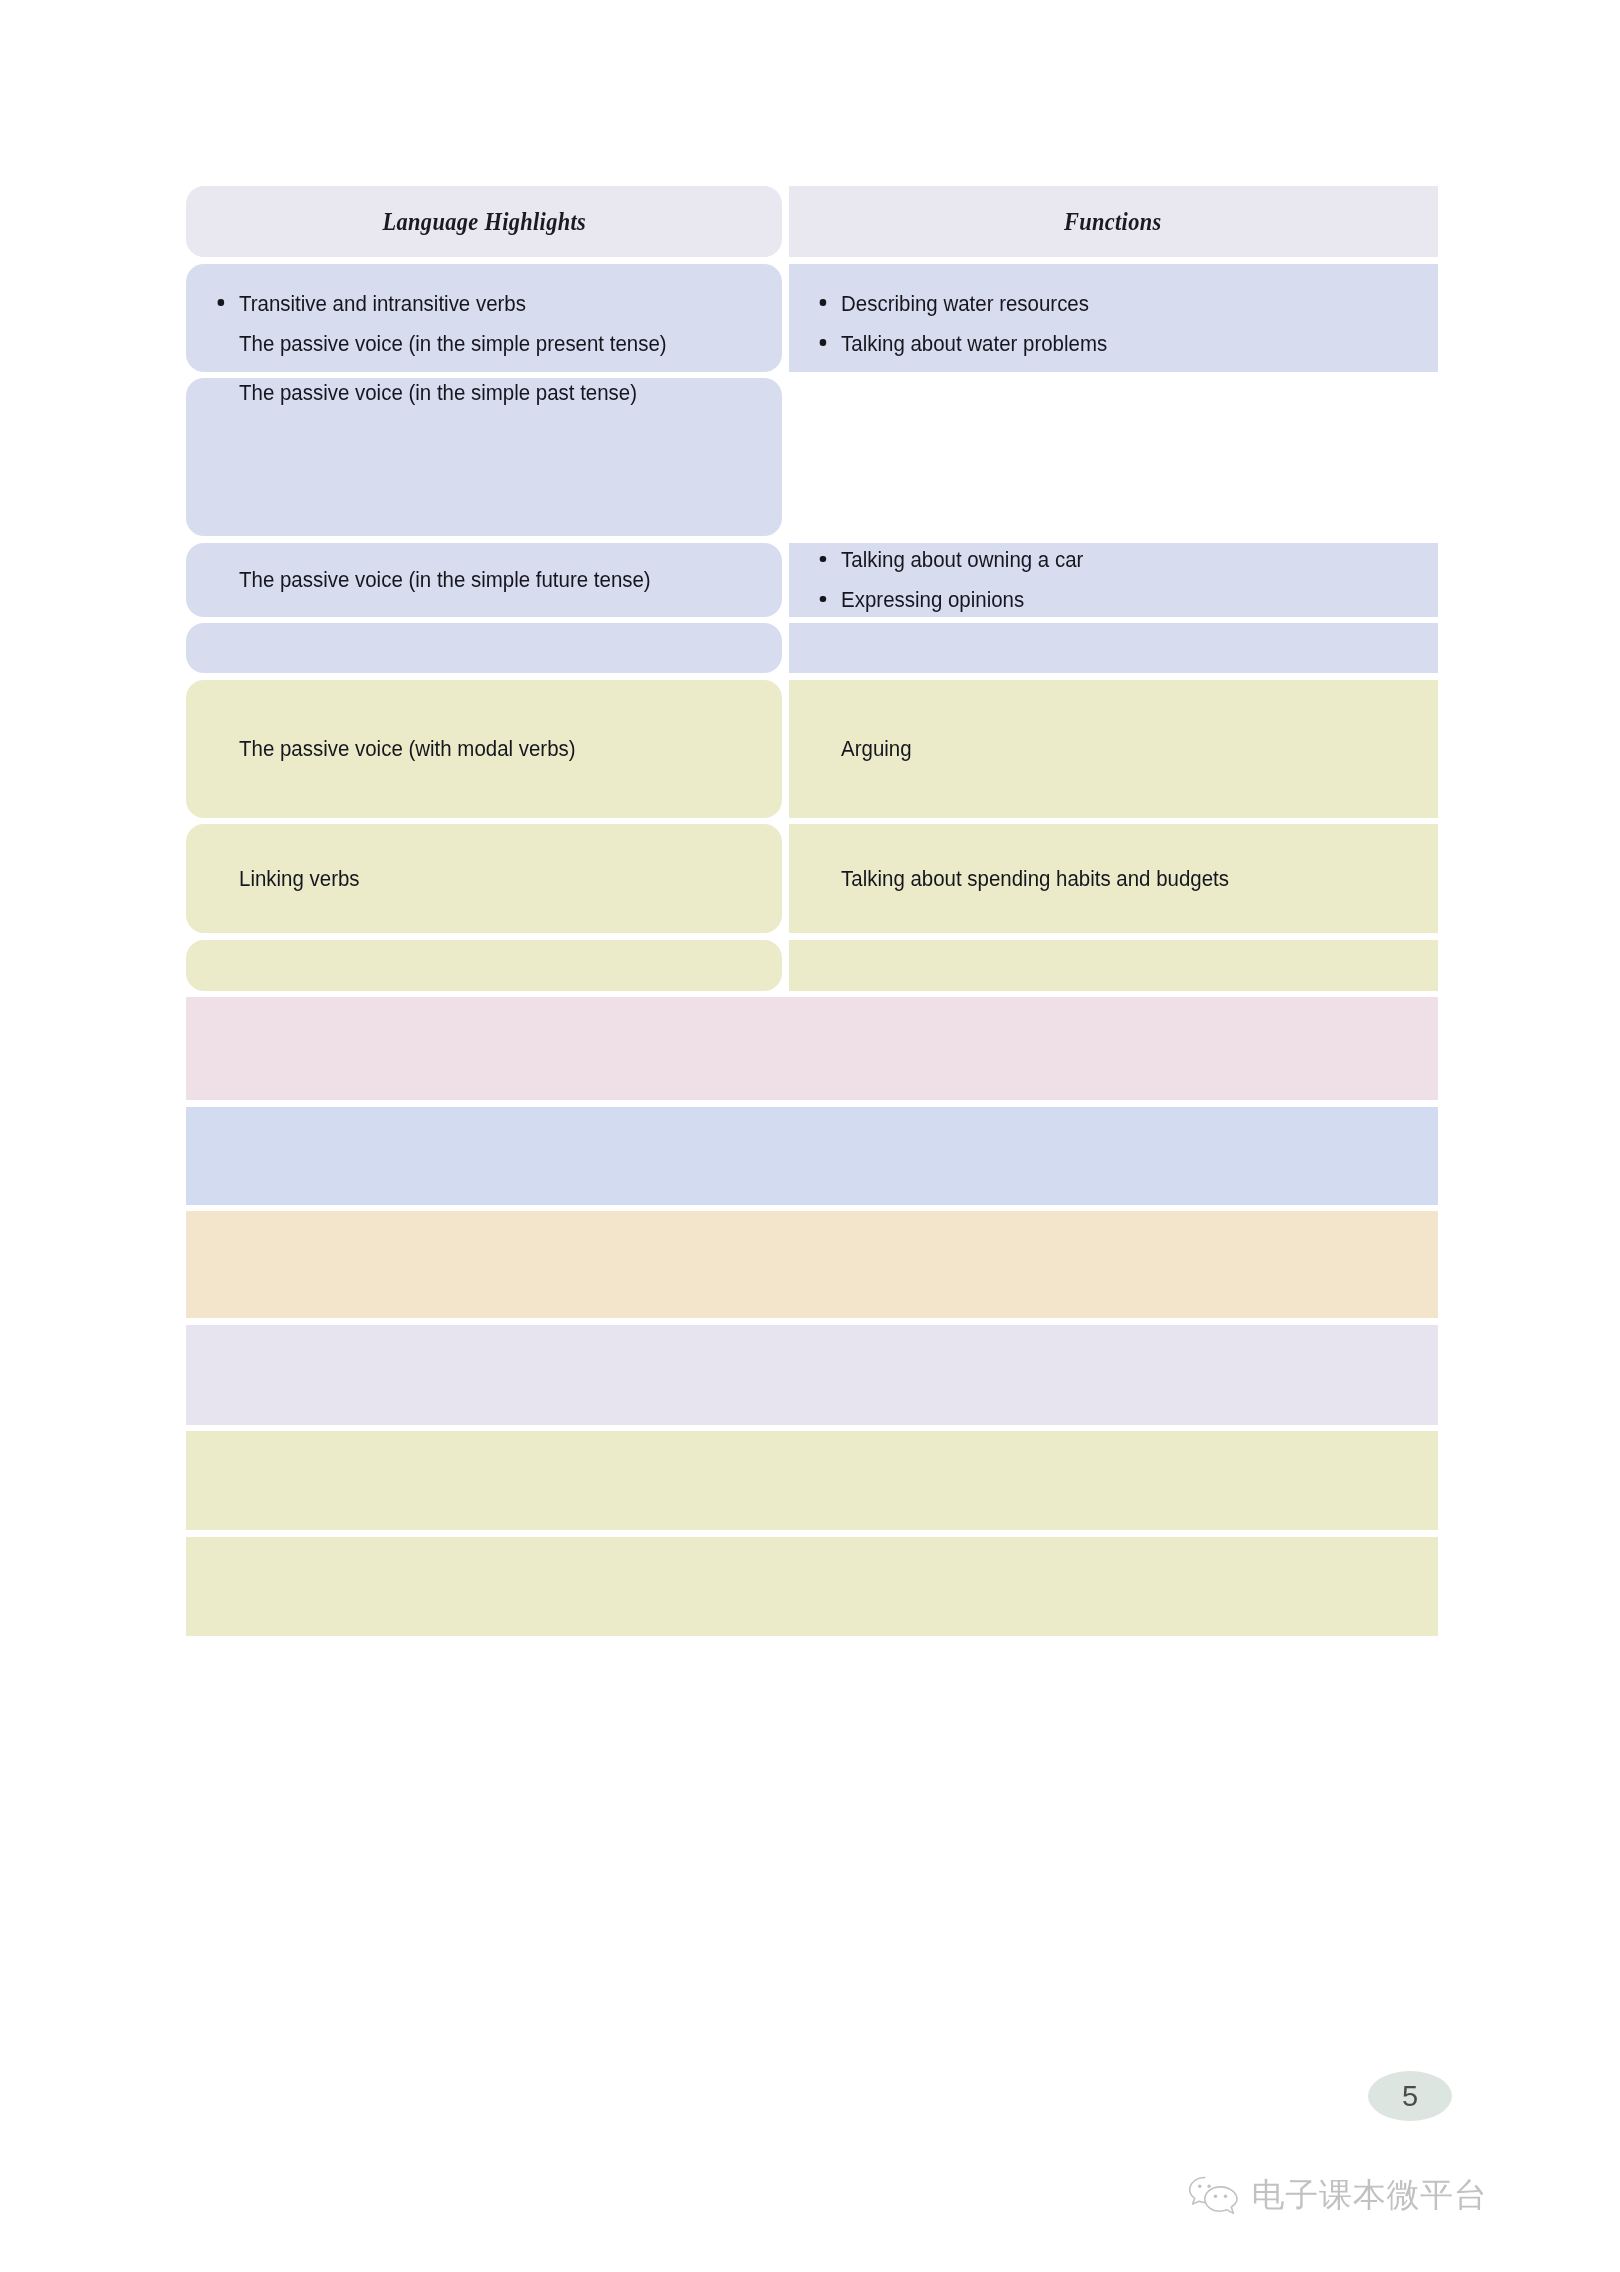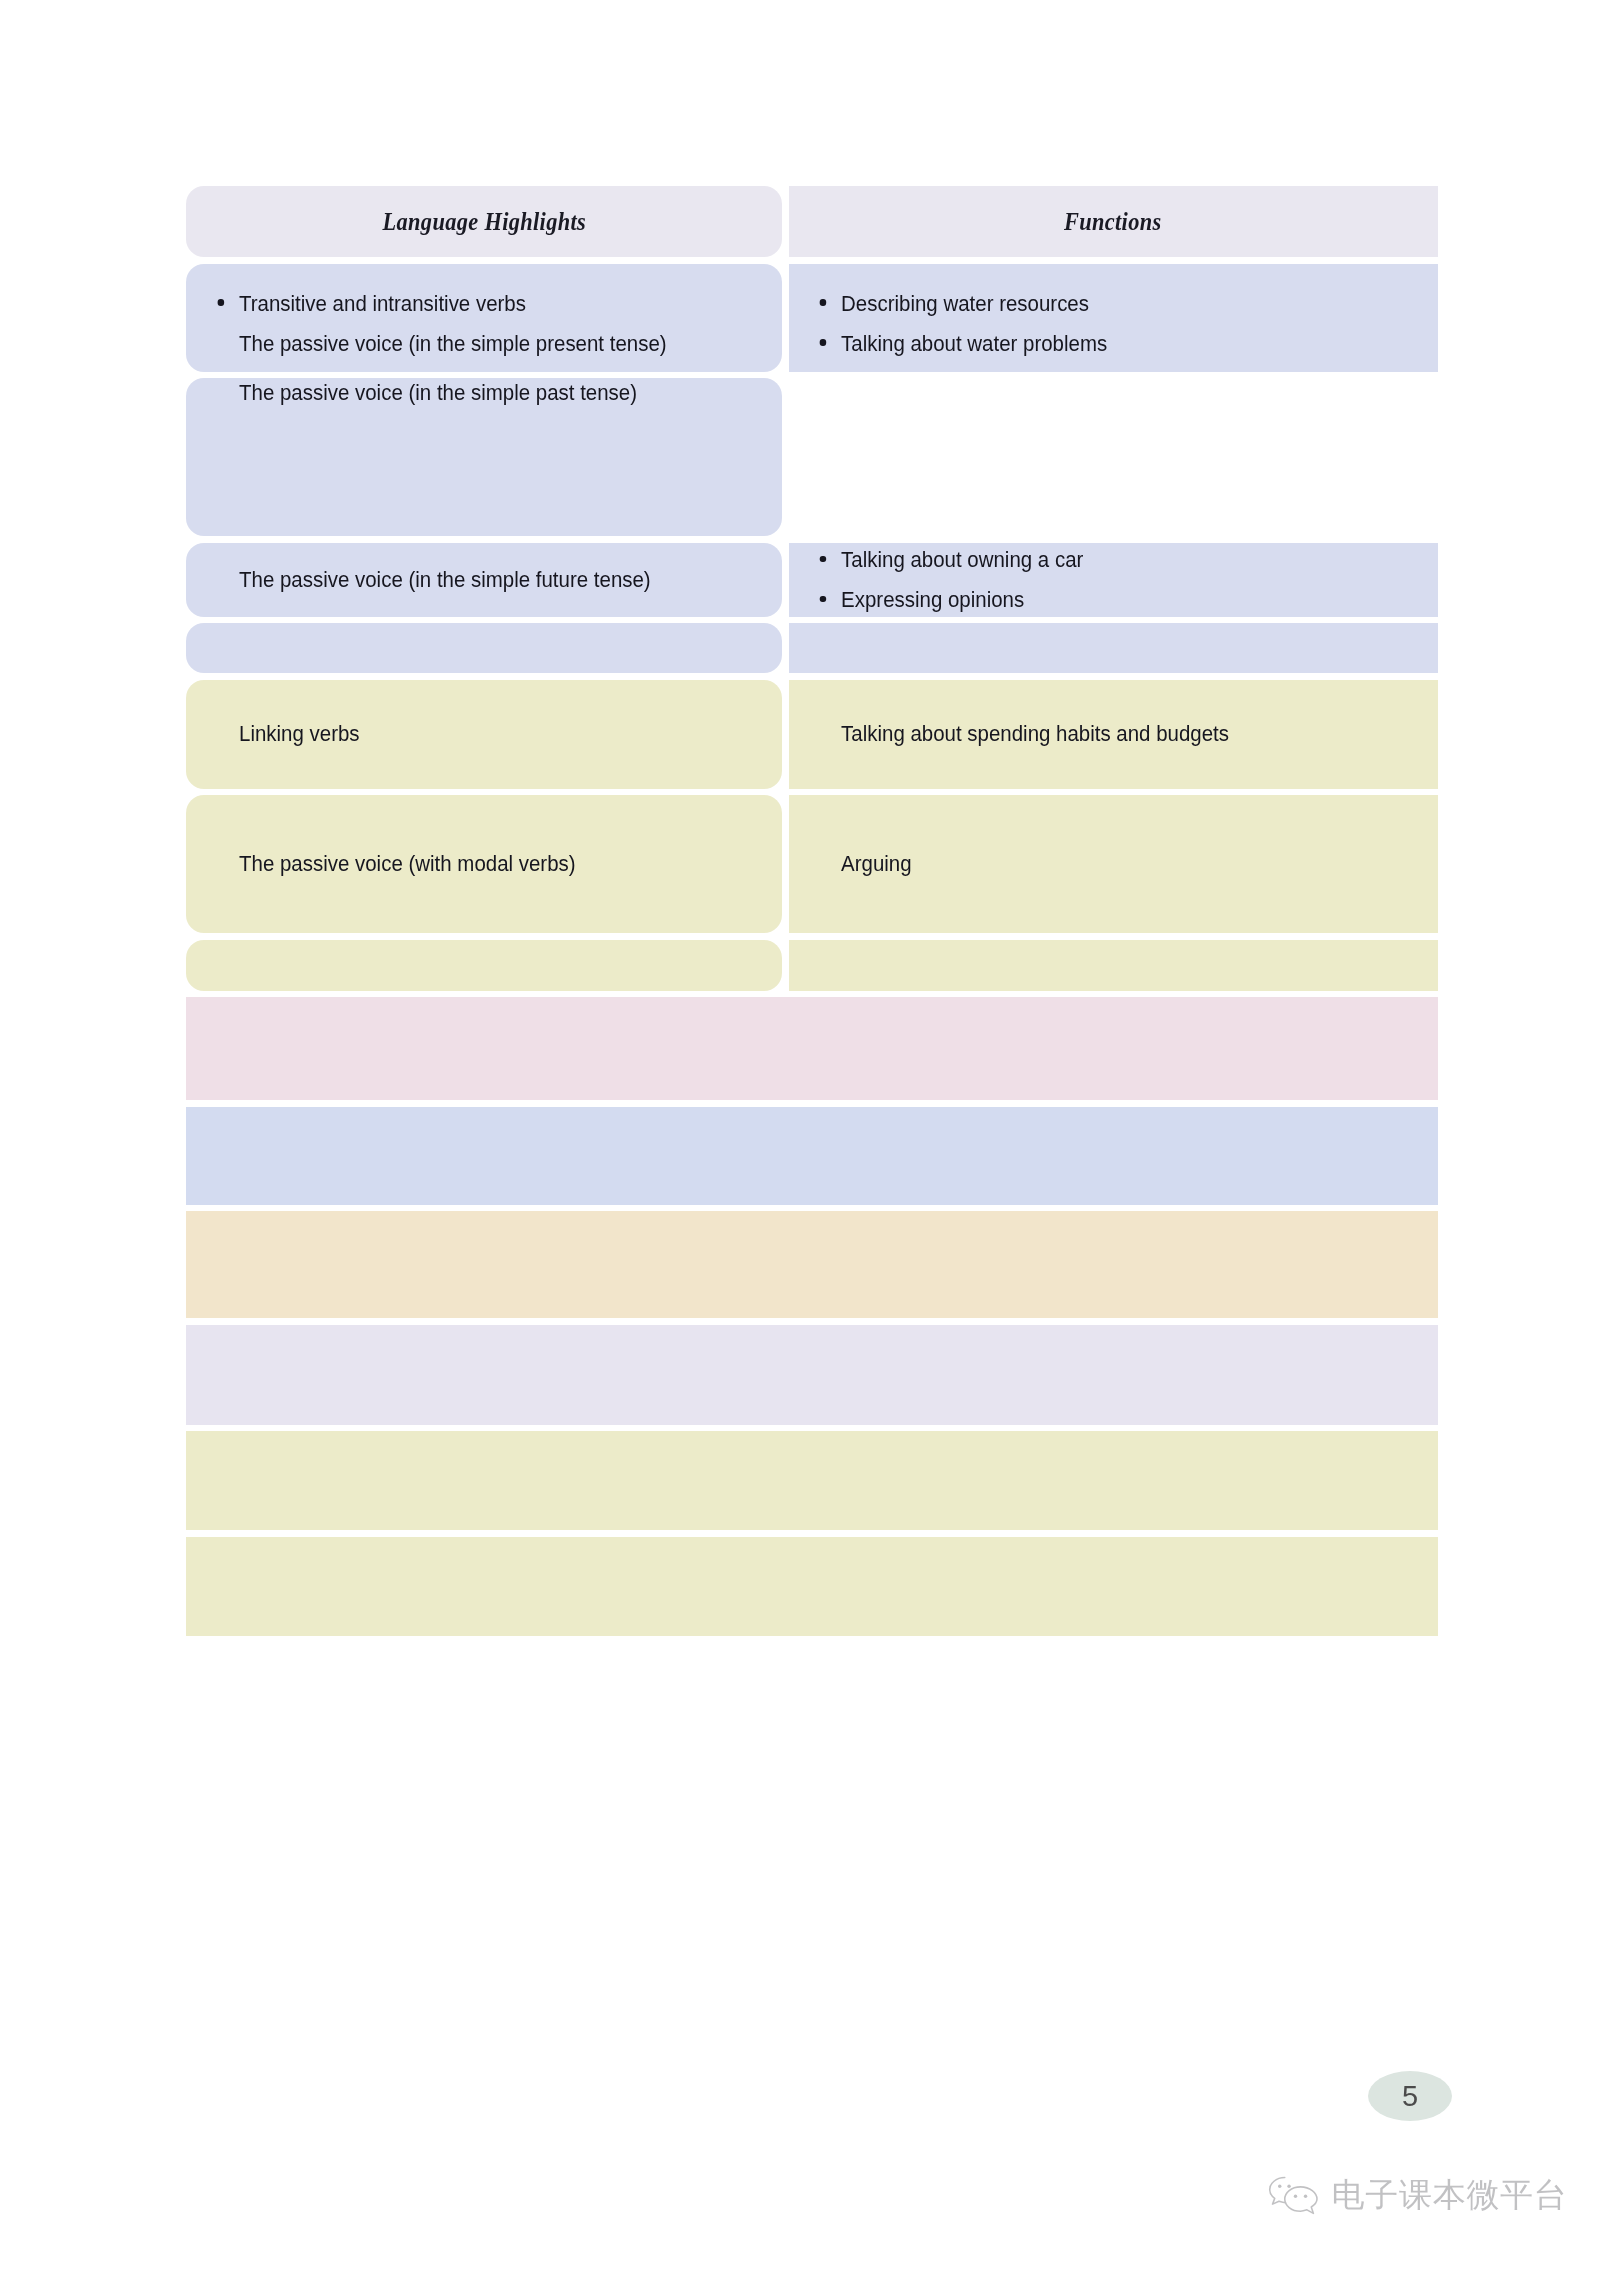--- a/index.html
+++ b/index.html
@@ -137,21 +137,21 @@
   #page-number .num {
     font-family: "Liberation Sans", sans-serif;
     font-size: 29px;
     color: #4b4b4b;
     line-height: 1;
   }
 
   
   #watermark {
     position: absolute;
-    left: 1268px;
+    left: 1188px;
     top: 2173px;
     display: flex;
     align-items: center;
     opacity: 0.42;
   }
   #watermark .wm-text {
     font-family: "DejaVu Sans", sans-serif;
     font-size: 33px;
     color: #6e6e73;
     letter-spacing: 0.7px;
@@ -221,49 +221,49 @@
           </ul>
         </div>
       </div>
     </div>
 
     <div class="trow row-4">
       <div class="cell left fill-blue"></div>
       <div class="cell right fill-blue"></div>
     </div>
 
+    <div class="trow row-5">
+      <div class="cell left fill-yellow">
+        <div class="cell-body">
+          <ul class="bullets">
+            <li class="nobullet">The passive voice (with modal verbs)</li>
+          </ul>
+        </div>
+      </div>
+      <div class="cell right fill-yellow">
+        <div class="cell-body">
+          <ul class="bullets">
+            <li class="nobullet">Arguing</li>
+          </ul>
+        </div>
+      </div>
+    </div>
+
     <div class="trow row-6">
       <div class="cell left fill-yellow">
         <div class="cell-body">
           <ul class="bullets">
             <li class="nobullet">Linking verbs</li>
           </ul>
         </div>
       </div>
       <div class="cell right fill-yellow">
         <div class="cell-body">
           <ul class="bullets">
             <li class="nobullet">Talking about spending habits and budgets</li>
-          </ul>
-        </div>
-      </div>
-    </div>
-
-    <div class="trow row-5">
-      <div class="cell left fill-yellow">
-        <div class="cell-body">
-          <ul class="bullets">
-            <li class="nobullet">The passive voice (with modal verbs)</li>
-          </ul>
-        </div>
-      </div>
-      <div class="cell right fill-yellow">
-        <div class="cell-body">
-          <ul class="bullets">
-            <li class="nobullet">Arguing</li>
           </ul>
         </div>
       </div>
     </div>
 
     <div class="trow row-7">
       <div class="cell left fill-yellow"></div>
       <div class="cell right fill-yellow"></div>
     </div>
 

